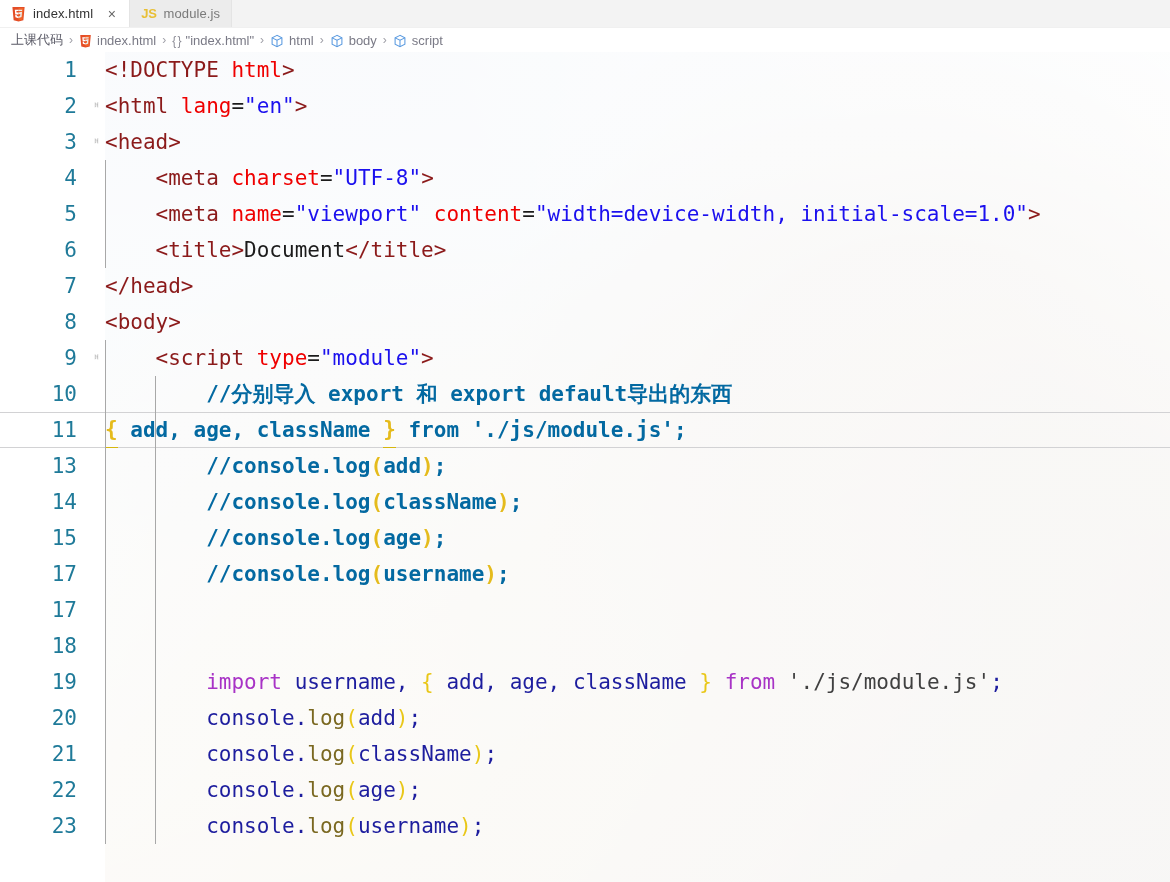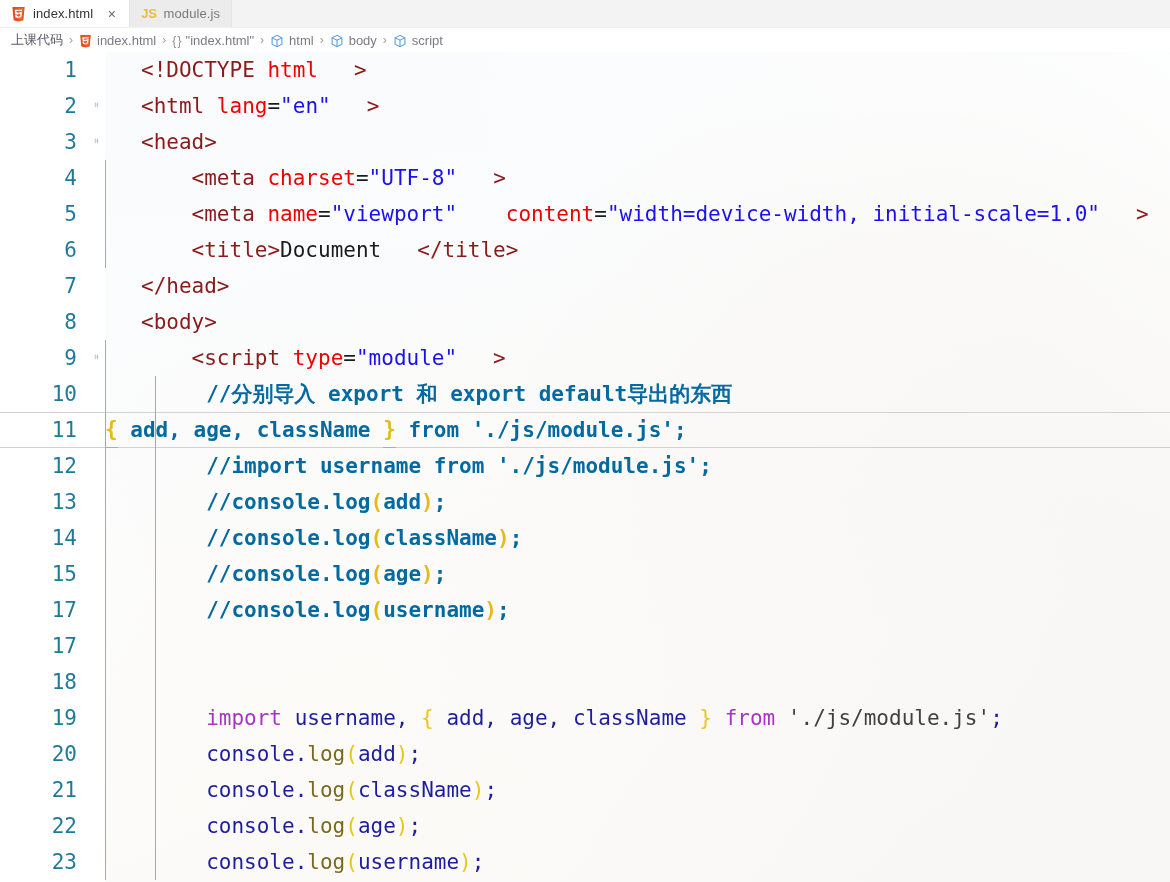--- a/index.html
+++ b/index.html
@@ -173,21 +173,21 @@
   
   .iguide {
     position: absolute;
     top: 0; bottom: 0;
     width: 1px;
     background: #a8a8a8;
     z-index: 3;
   }
 
   
-  .t-tag      { color: #8b1a1a; margin-left: 36px; }
+  .t-tag      { color: #8b1a1a; }
   .t-attr     { color: #ef0000; }
   .t-str      { color: #1b10ee; }
   .t-strred   { color: #404040; }
   .t-text     { color: #1b1b1b; }
   .t-comment  { color: #0369a1; font-weight: bold; }
   .t-brace-c  { color: #e5bb1c; font-weight: bold; }
   .t-kw       { color: #a833c6; }
   .t-ident    { color: #1d1d9e; }
   .t-fn       { color: #7a6820; }
   .t-brace    { color: #e9c718; }
@@ -328,25 +328,20 @@
         <div class="gutter">10</div>
         <div class="fold"></div>
         <div class="code"><span class="iguide" style="left: 0px;"></span><span class="iguide" style="left: 50.48px;"></span><span class="t-comment">        //分别导入 export 和 export default导出的东西</span></div>
       </div>
       <div class="line current">
         <div class="gutter">11</div>
         <div class="fold"></div>
         <div class="code"><span class="iguide" style="left: 0px;"></span><span class="iguide" style="left: 50.48px;"></span><span class="t-brace-c underline-match">{</span><span class="t-comment"> add, age, className </span><span class="t-brace-c underline-match">}</span><span class="t-comment"> from './js/module.js';</span></div>
       </div>
       <div class="line">
-        <div class="gutter">12</div>
-        <div class="fold"></div>
-        <div class="code"><span class="iguide" style="left: 0px;"></span><span class="iguide" style="left: 50.48px;"></span><span class="t-comment">        //import username from './js/module.js';</span></div>
-      </div>
-      <div class="line">
         <div class="gutter">13</div>
         <div class="fold"></div>
         <div class="code"><span class="iguide" style="left: 0px;"></span><span class="iguide" style="left: 50.48px;"></span><span class="t-comment">        //console.log</span><span class="t-brace-c">(</span><span class="t-comment">add</span><span class="t-brace-c">)</span><span class="t-comment">;</span></div>
       </div>
       <div class="line">
         <div class="gutter">14</div>
         <div class="fold"></div>
         <div class="code"><span class="iguide" style="left: 0px;"></span><span class="iguide" style="left: 50.48px;"></span><span class="t-comment">        //console.log</span><span class="t-brace-c">(</span><span class="t-comment">className</span><span class="t-brace-c">)</span><span class="t-comment">;</span></div>
       </div>
       <div class="line">

